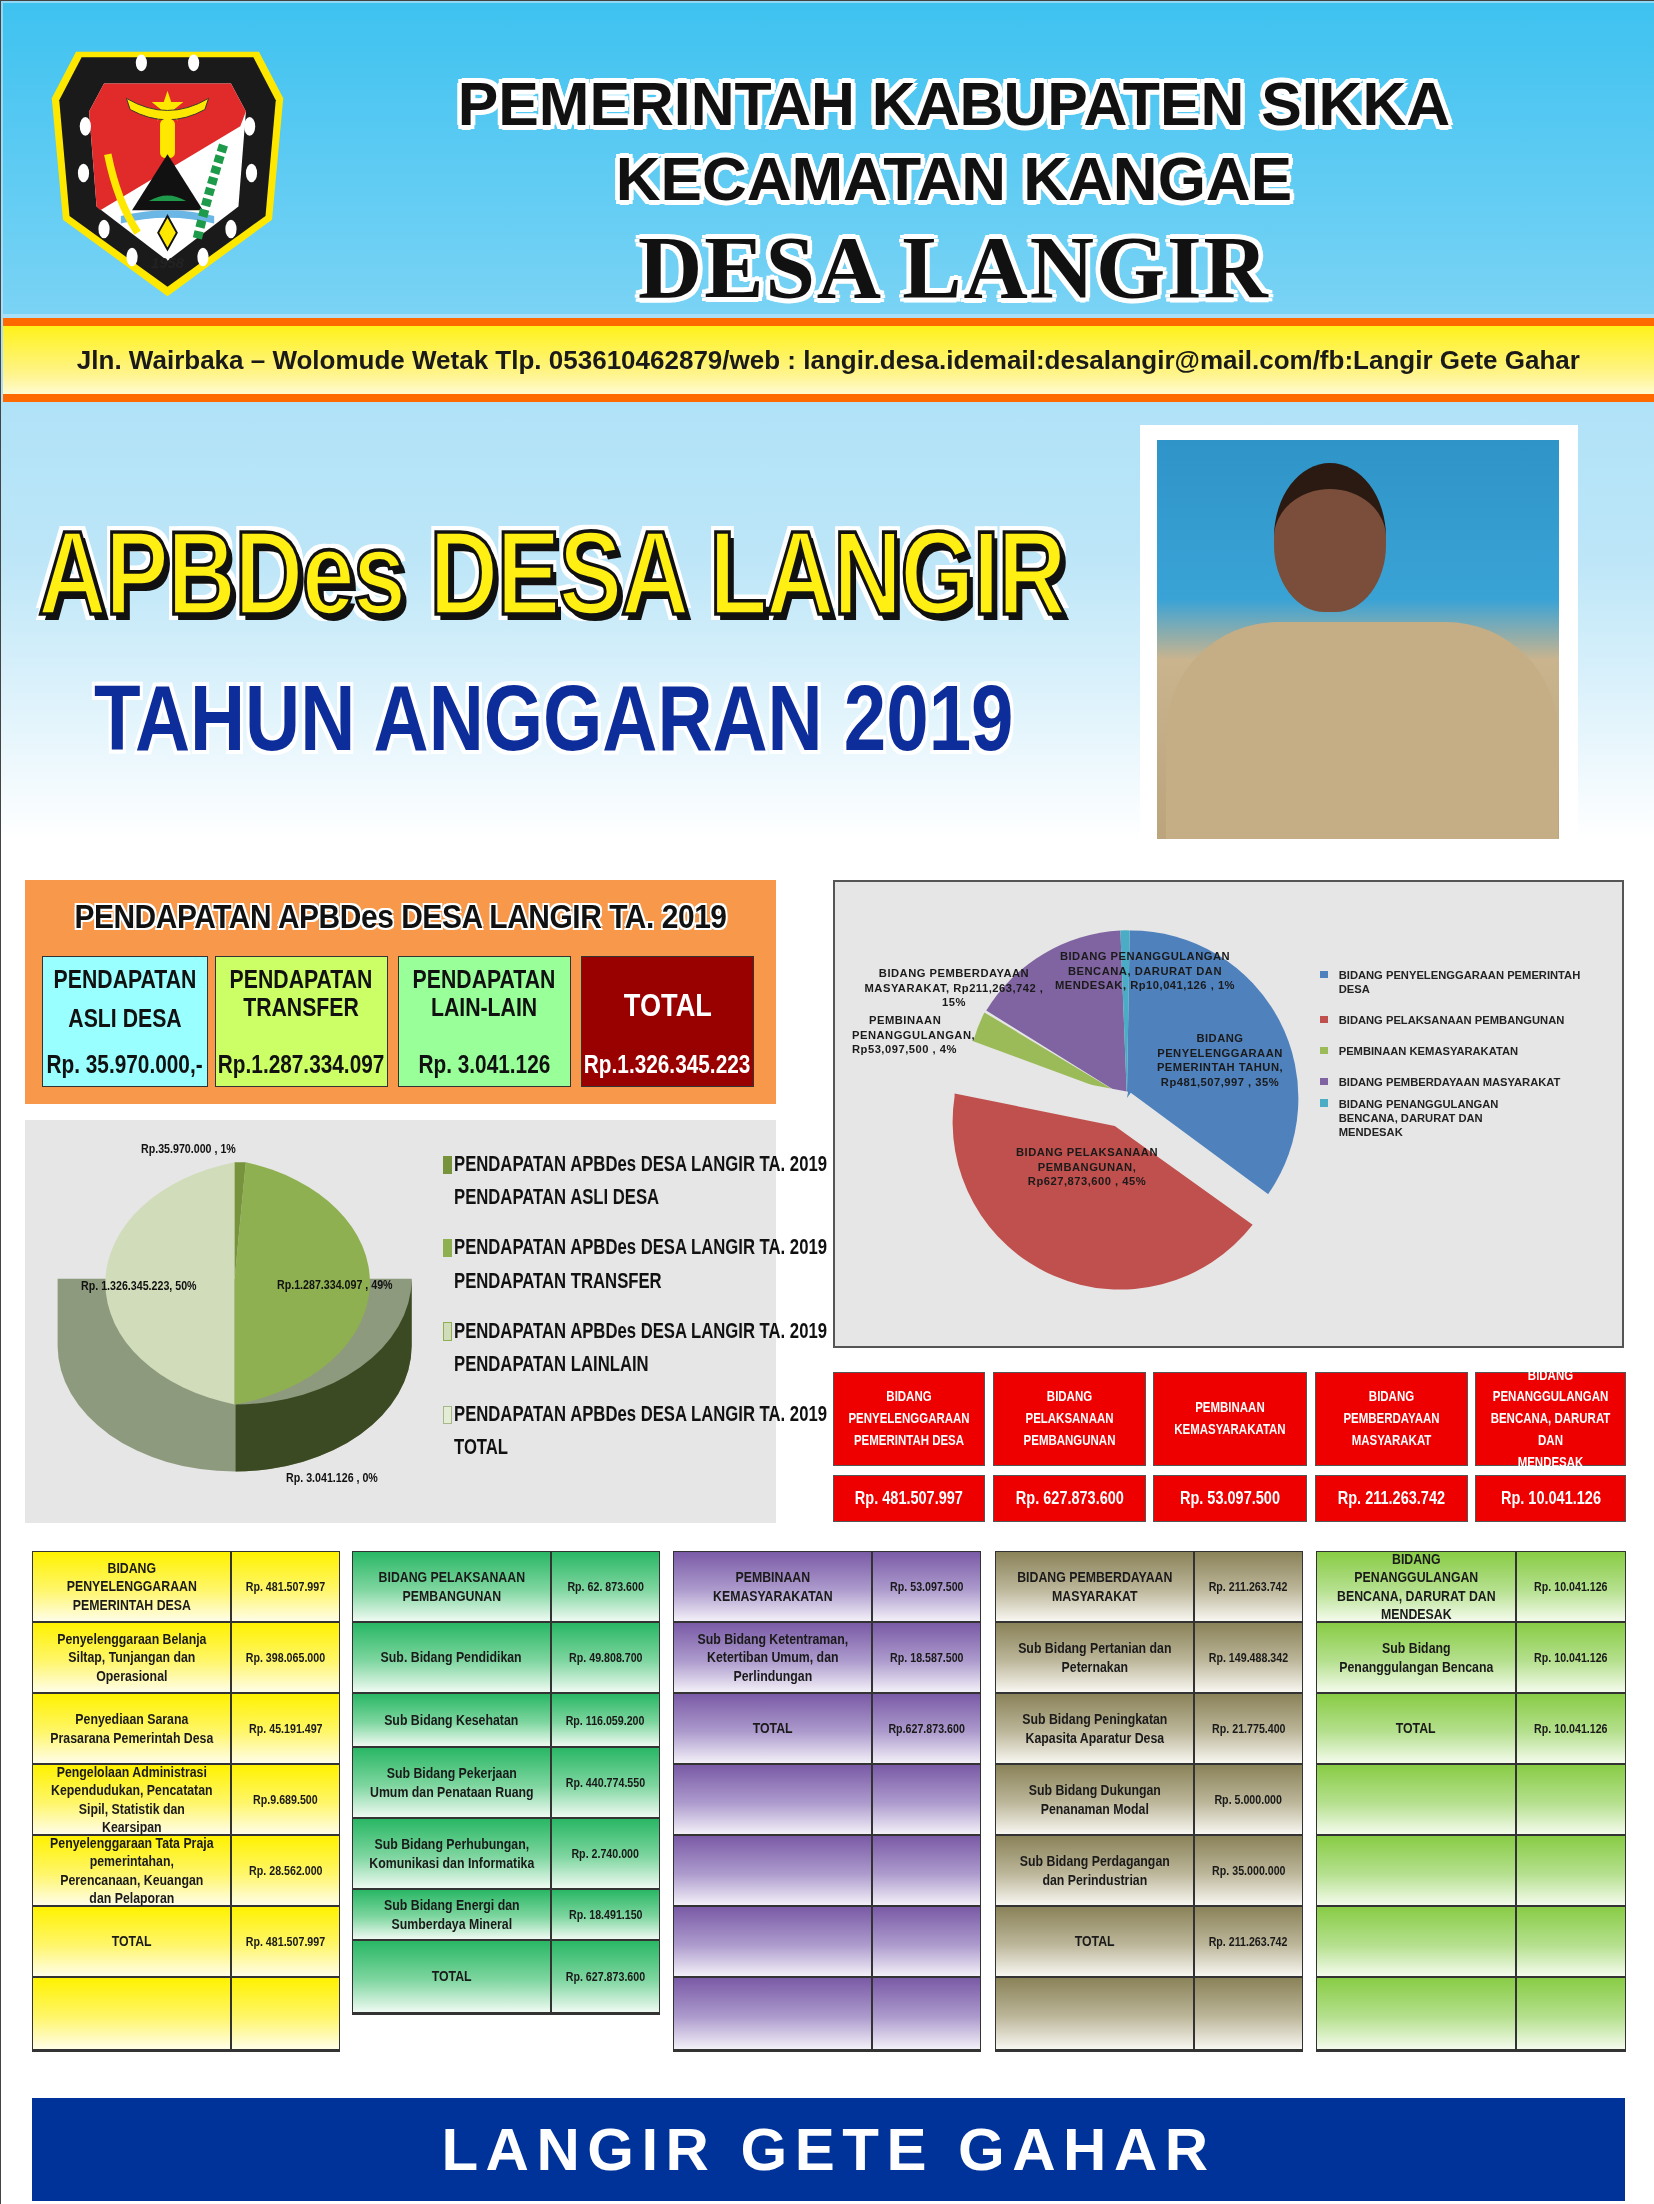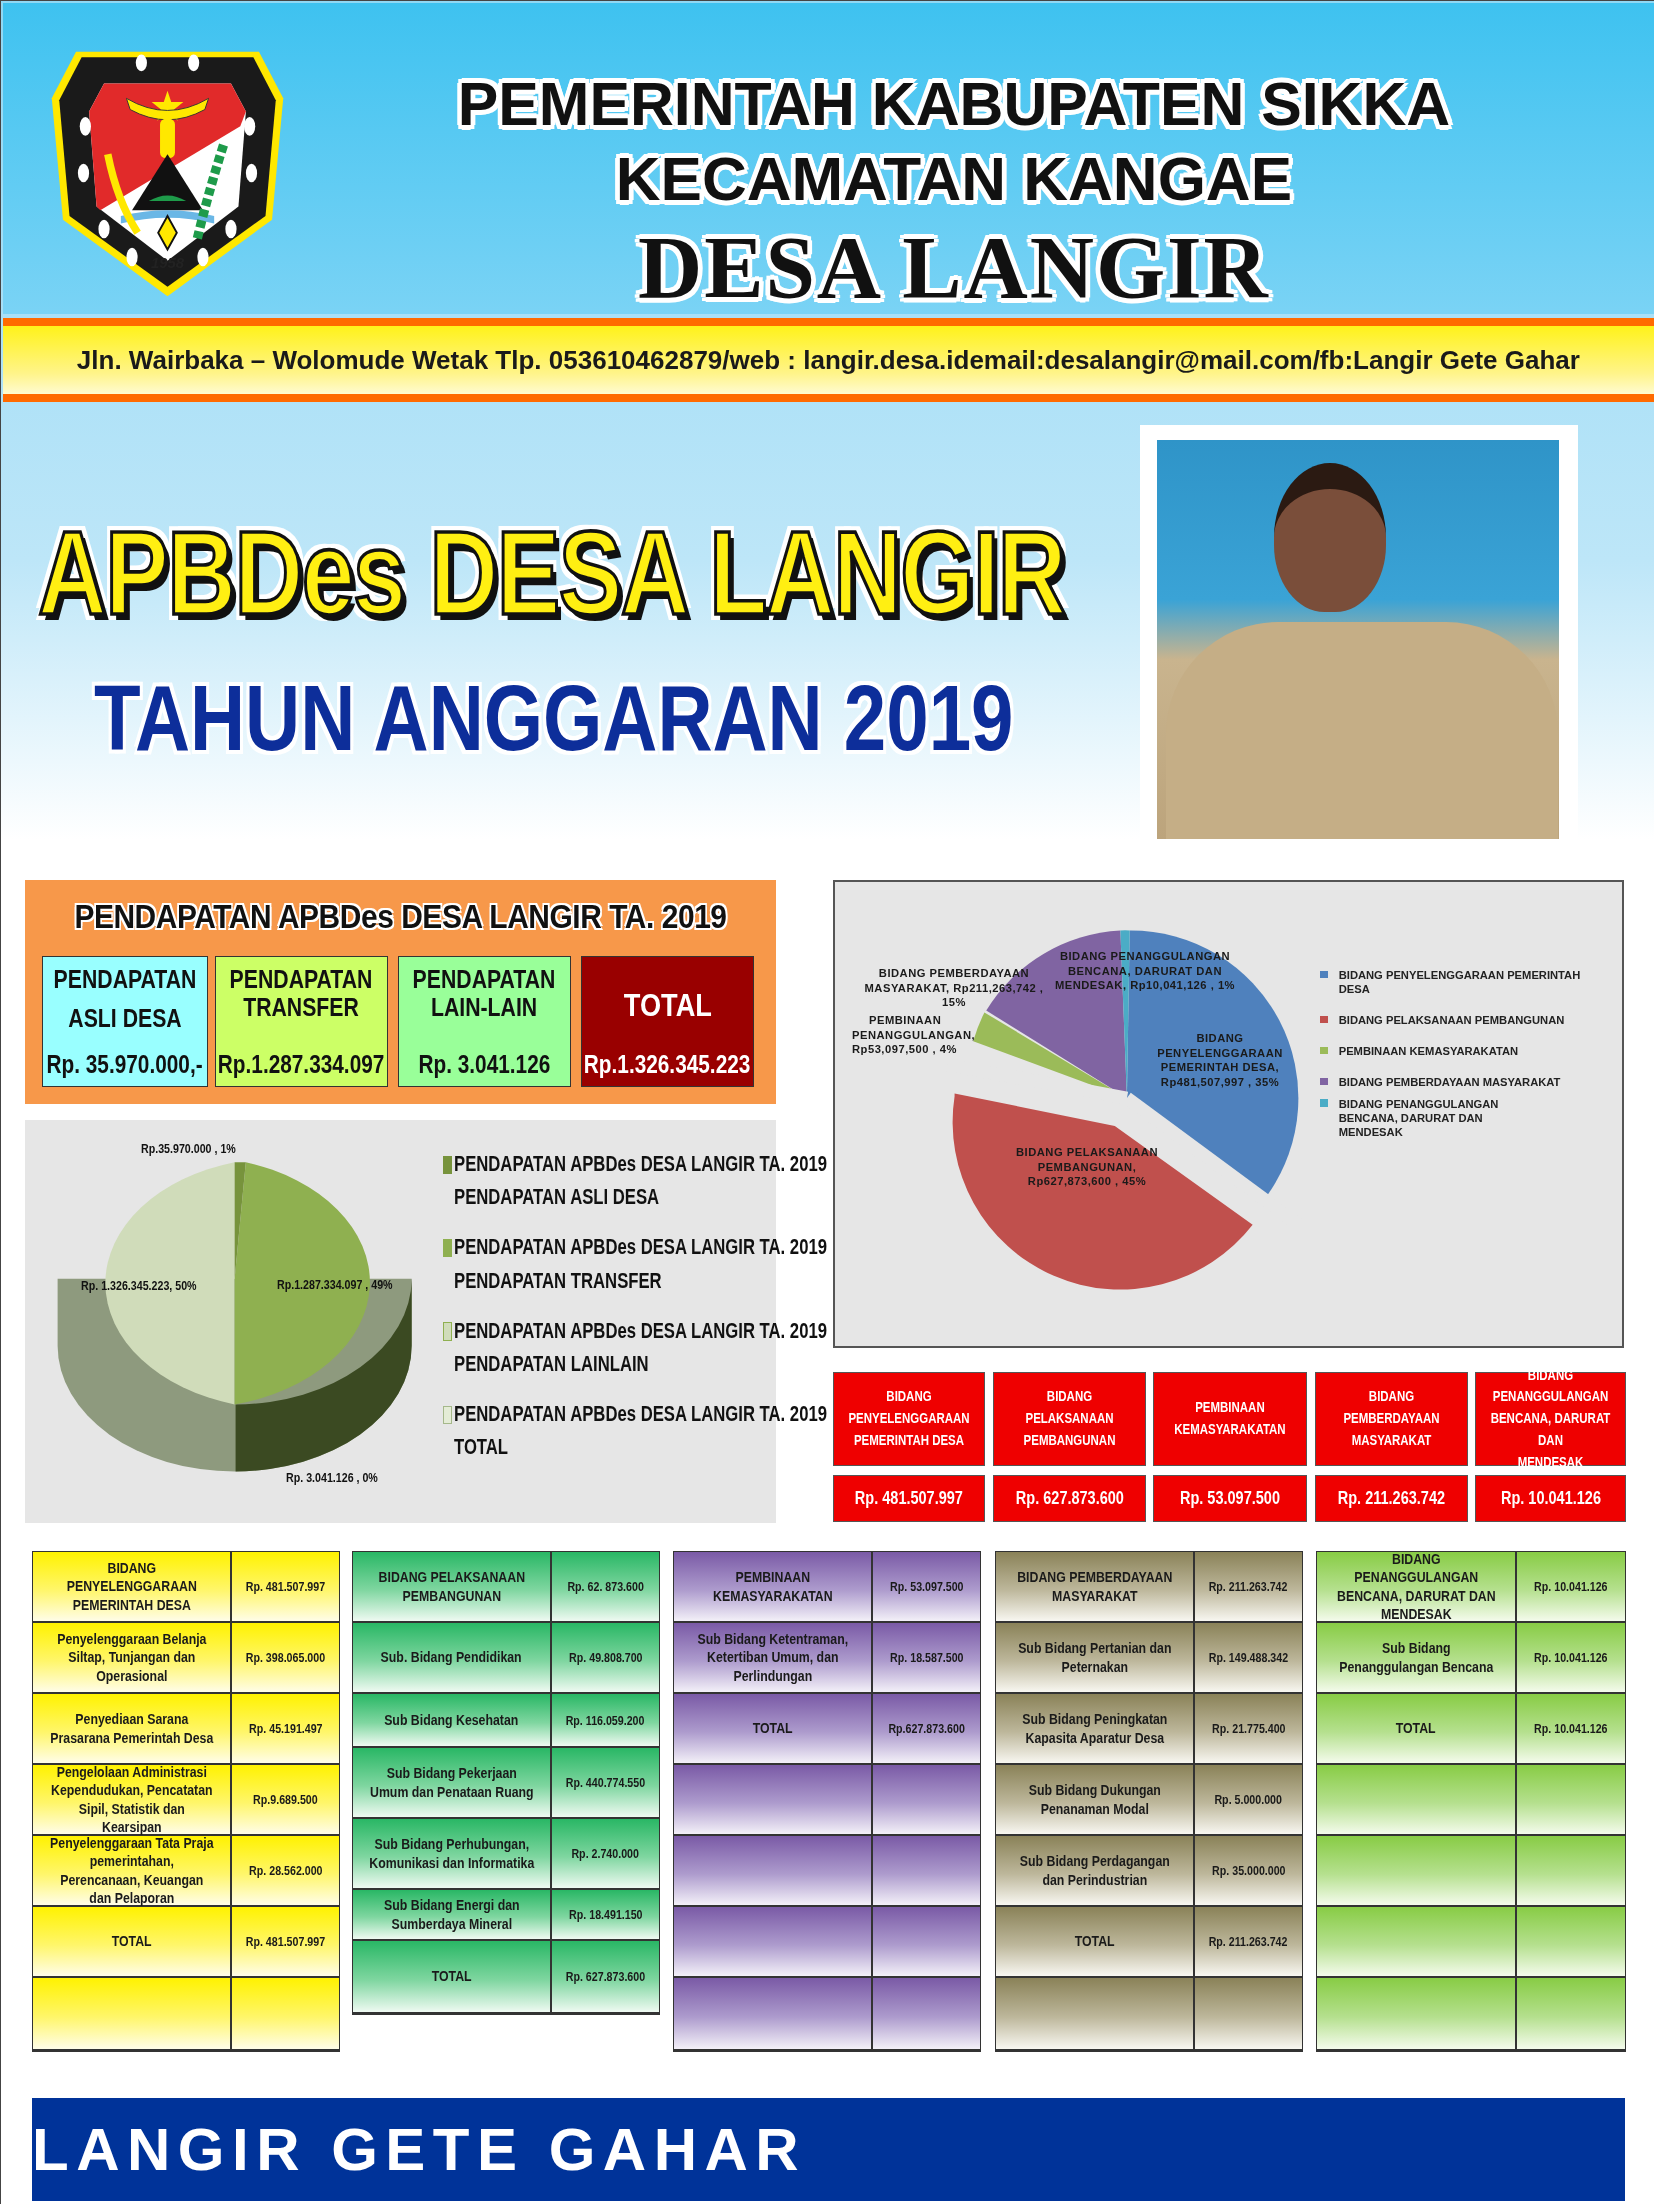--- a/index.html
+++ b/index.html
@@ -130,21 +130,21 @@
   .tbl .hd .c1 span { font-size: 14px; }
 
   .yellow .tr > div { background: linear-gradient(to bottom, #fff200 0%, #fff66a 55%, #fffde8 100%); }
   .green .tr > div { background: linear-gradient(to bottom, #29b765 0%, #7fd6a0 55%, #effaf2 100%); }
   .purple .tr > div { background: linear-gradient(to bottom, #7a5aa6 0%, #ad9bcd 55%, #f3f0f8 100%); }
   .khaki .tr > div { background: linear-gradient(to bottom, #8a8258 0%, #bdb79b 55%, #f8f7f1 100%); }
   .lime .tr > div { background: linear-gradient(to bottom, #88cc45 0%, #b5e08e 55%, #f4fbec 100%); }
 
   .footer-bar {
     position: absolute; left: 31px; top: 2097px; width: 1593px; height: 103px;
-    background: #003399; display: flex; align-items: center; justify-content: flex-start;
+    background: #003399; display: flex; align-items: center; justify-content: center;
   }
   .footer-bar span {
     color: #fff; font-size: 60px; font-weight: 900; letter-spacing: 7.5px;
   }
 </style>
 </head>
 <body>
 
 <div class="poster">
 
@@ -297,21 +297,21 @@
 
       <path d="M313 232 L306 52 A180 180 0 0 1 316 52 Z" fill="#4bacc6"></path>
 
       <line x1="313" y1="232" x2="500" y2="370" stroke="#e6e6e6" stroke-width="14"></line>
       <line x1="313" y1="232" x2="120" y2="196" stroke="#e6e6e6" stroke-width="14"></line>
     </svg>
 
     <div class="pie2-lbl" style="left:315px;top:149px;width:140px">
       <div>BIDANG</div>
       <div>PENYELENGGARAAN</div>
-      <div>PEMERINTAH DESA,</div>
+      <div>PEMERINTAH TAHUN,</div>
       <div>Rp481,507,997 , 35%</div>
     </div>
     <div class="pie2-lbl" style="left:168px;top:263px;width:168px">
       <div>BIDANG PELAKSANAAN</div>
       <div>PEMBANGUNAN,</div>
       <div>Rp627,873,600 , 45%</div>
     </div>
     <div class="pie2-lbl" style="left:17px;top:131px;width:112px;text-align:left">
       <div style="padding-left:17px">PEMBINAAN</div>
       <div>PENANGGULANGAN,</div>

